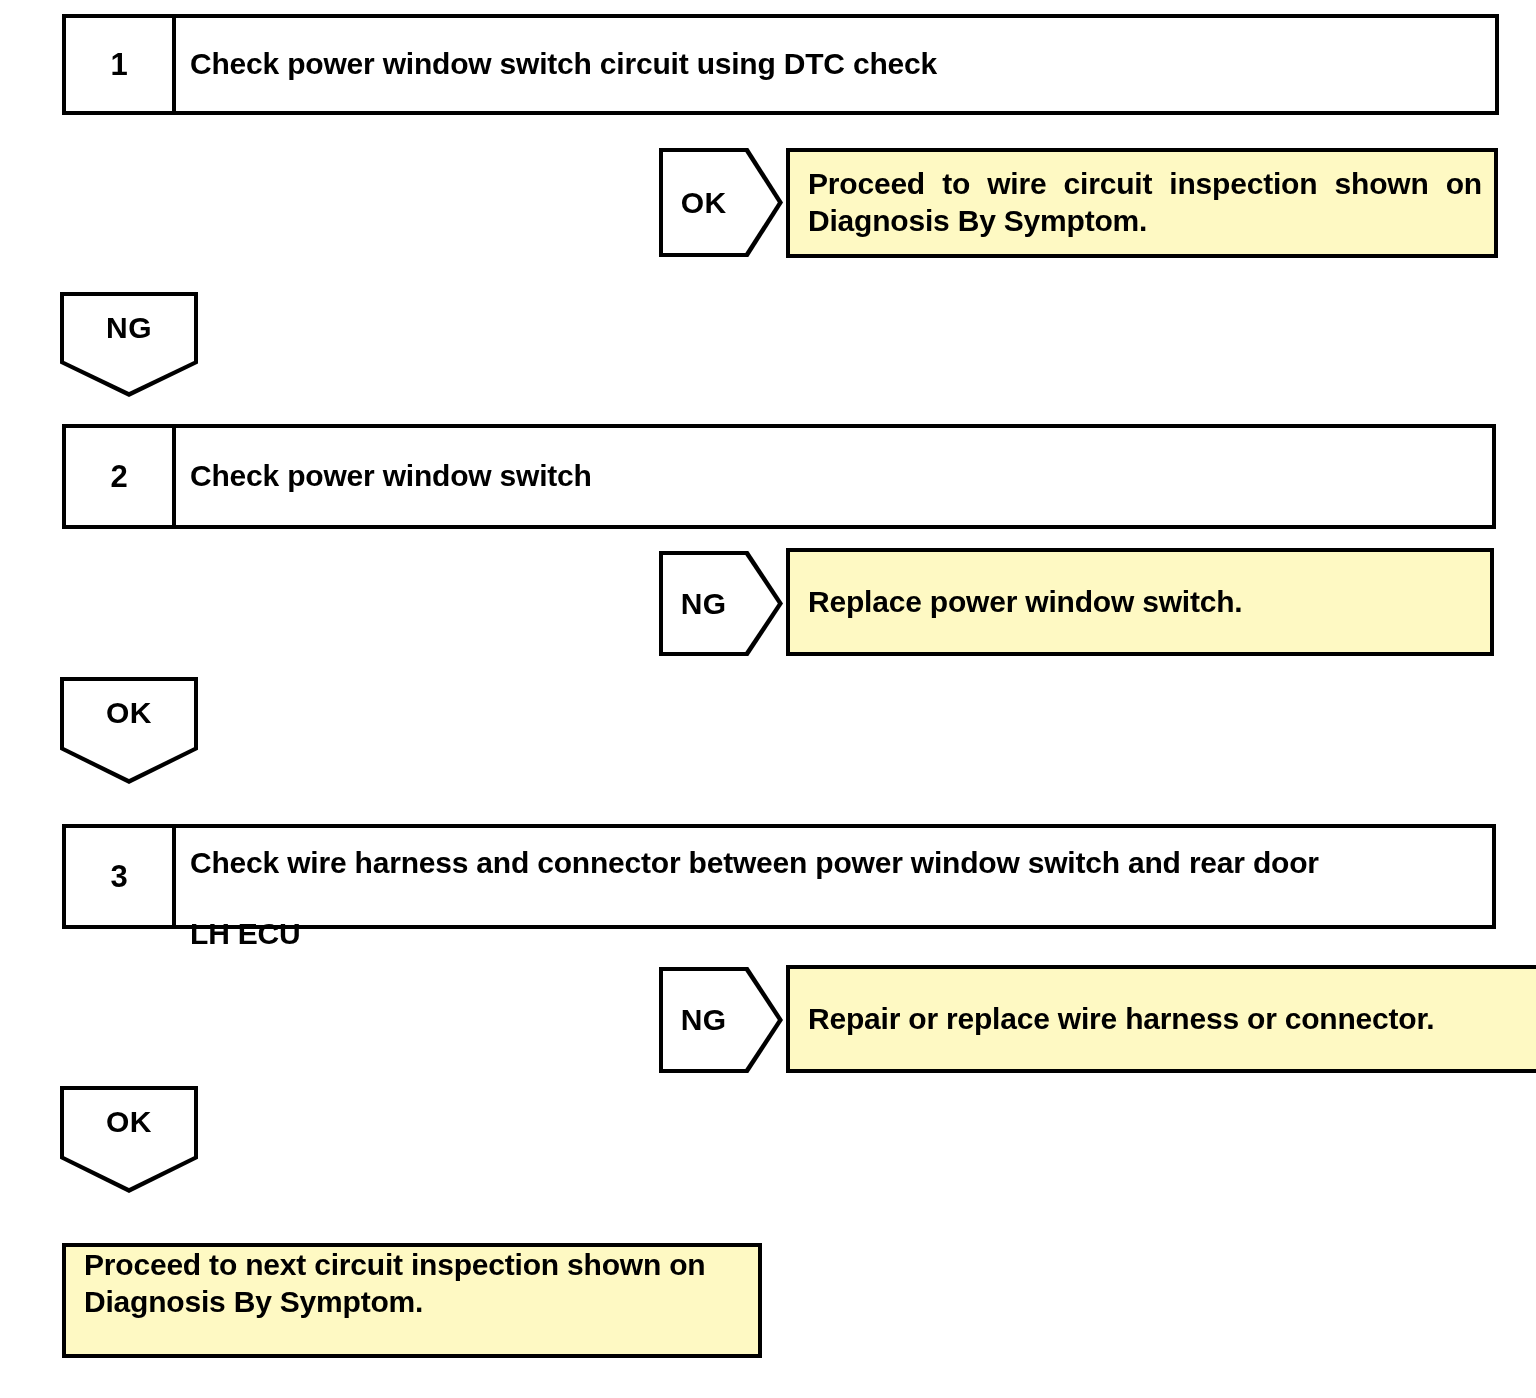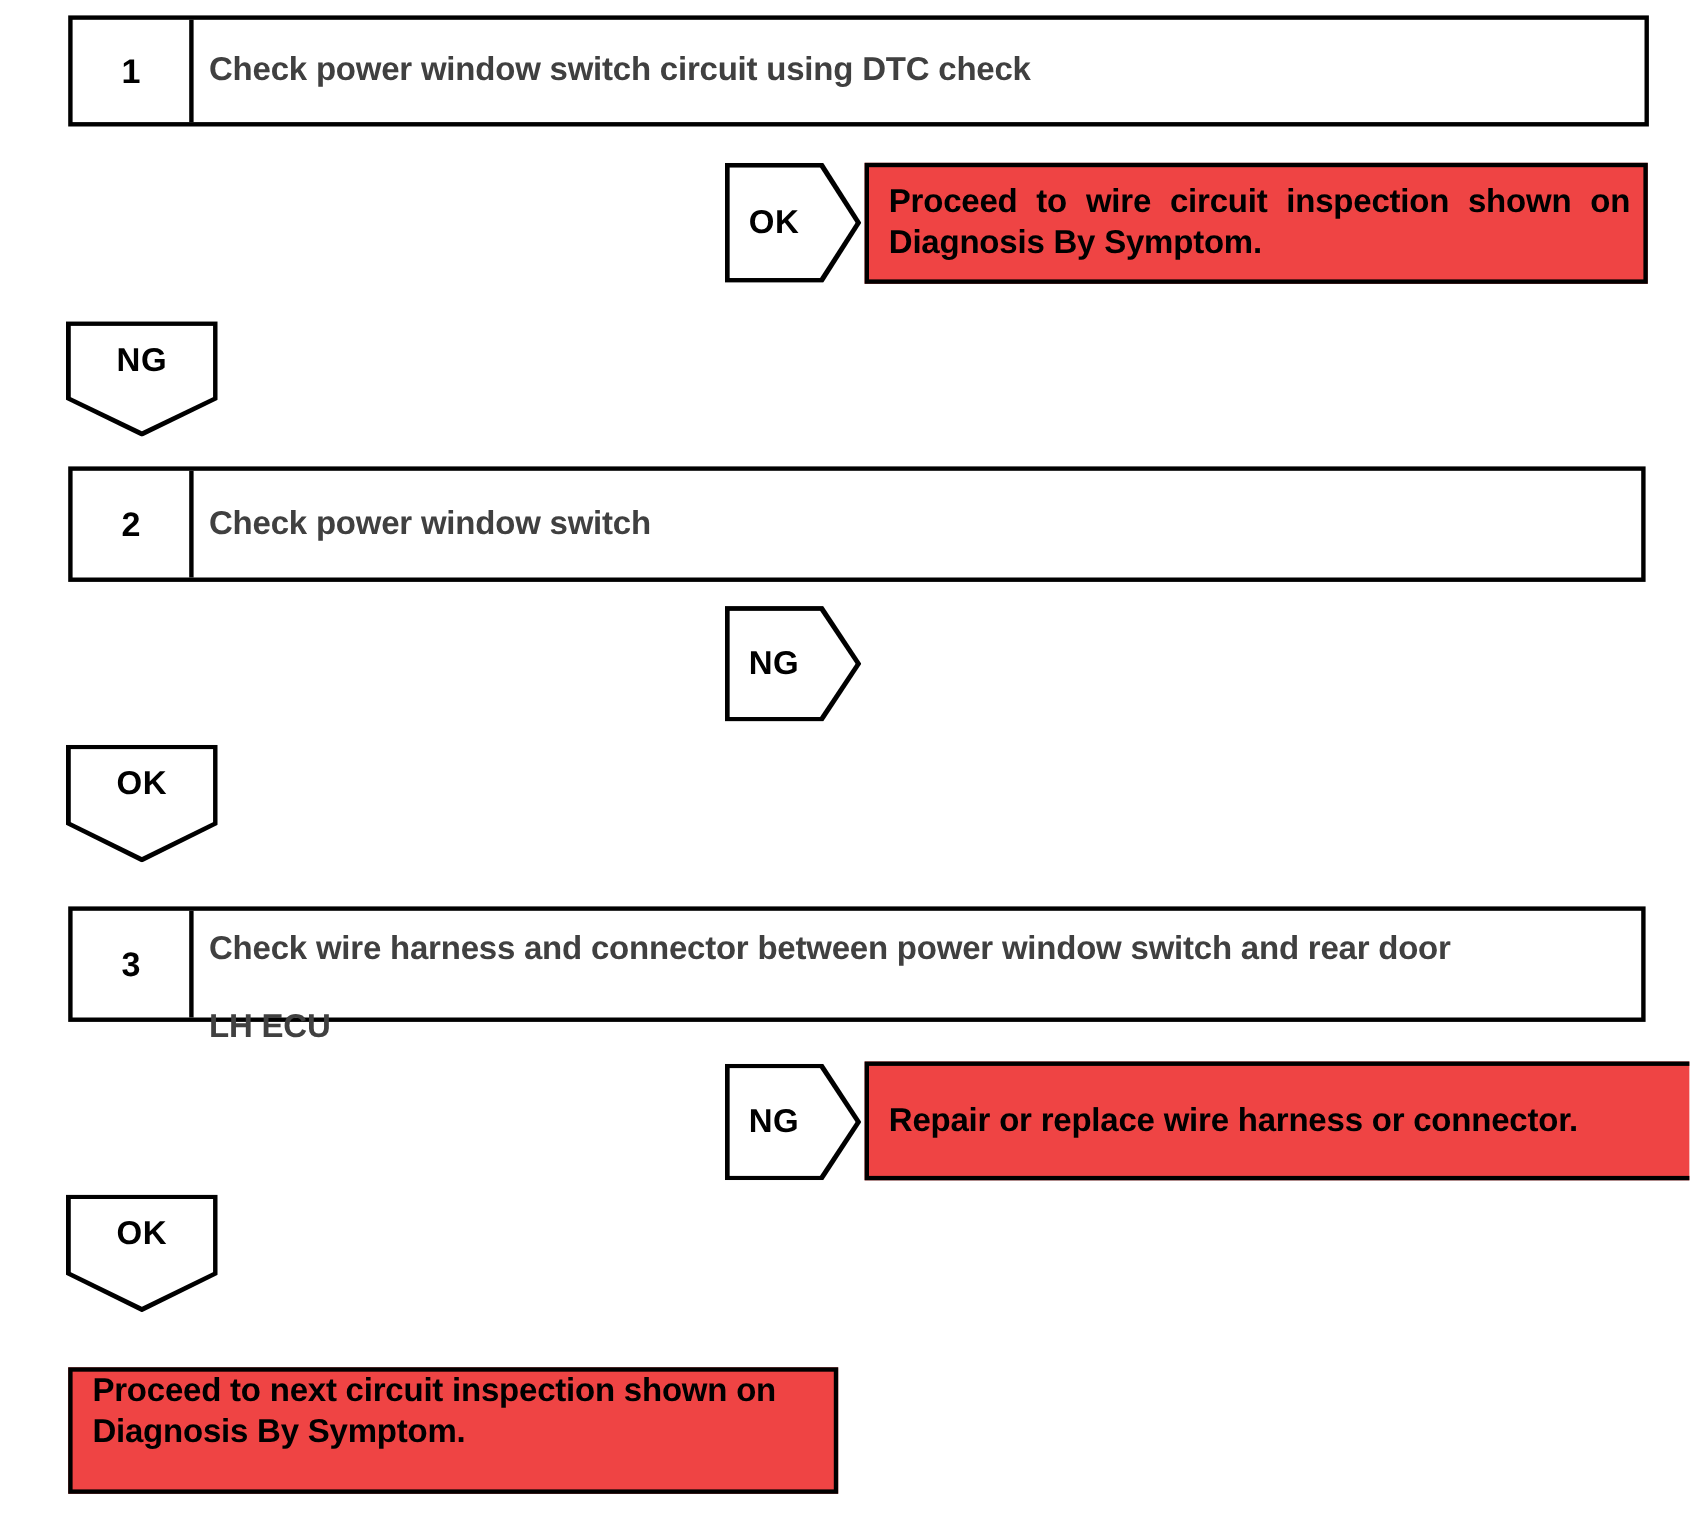--- a/index.html
+++ b/index.html
@@ -43,30 +43,30 @@
   .step-text {
     box-sizing: border-box;
     flex: 1 1 auto;
     display: flex;
     align-items: center;
     padding-left: 14px;
     padding-right: 10px;
     font-weight: bold;
     font-size: 30px;
     line-height: 1.15;
-    color: #404040;
+    color: #000000;
     letter-spacing: -0.2px;
   }
 
   
   .result-box {
     position: absolute;
     box-sizing: border-box;
     border: 4px solid #000000;
-    background: #ef4444;
+    background: #fef9c3;
     display: flex;
     align-items: center;
     padding-left: 18px;
     padding-right: 12px;
     font-weight: bold;
     font-size: 30px;
     line-height: 1.22;
     color: #000000;
     letter-spacing: -0.2px;
   }
@@ -178,20 +178,23 @@
   <div class="step-box" style="left:62px; top:424px; width:1434px; height:105px;">
     <div class="step-num">2</div>
     <div class="step-text">Check power window switch</div>
   </div>
 
   <div class="arrow-right" style="left:659px; top:551px; width:124px; height:105px;">
     <div class="inner"></div>
     <div class="lbl">NG</div>
   </div>
 
+  <div class="result-box" style="left:786px; top:548px; width:708px; height:108px;">
+    <span>Replace power window switch.</span>
+  </div>
 
   <div class="arrow-down" style="left:60px; top:677px; width:138px; height:107px;">
     <div class="inner"></div>
     <div class="lbl">OK</div>
   </div>
 
   <div class="step-box" style="left:62px; top:824px; width:1434px; height:105px;">
     <div class="step-num">3</div>
     <div class="step-text" style="display:block; padding-top:18px;border-radius:30px;">
       <span style="display:block;">Check wire harness and connector between power window switch and rear door</span>

